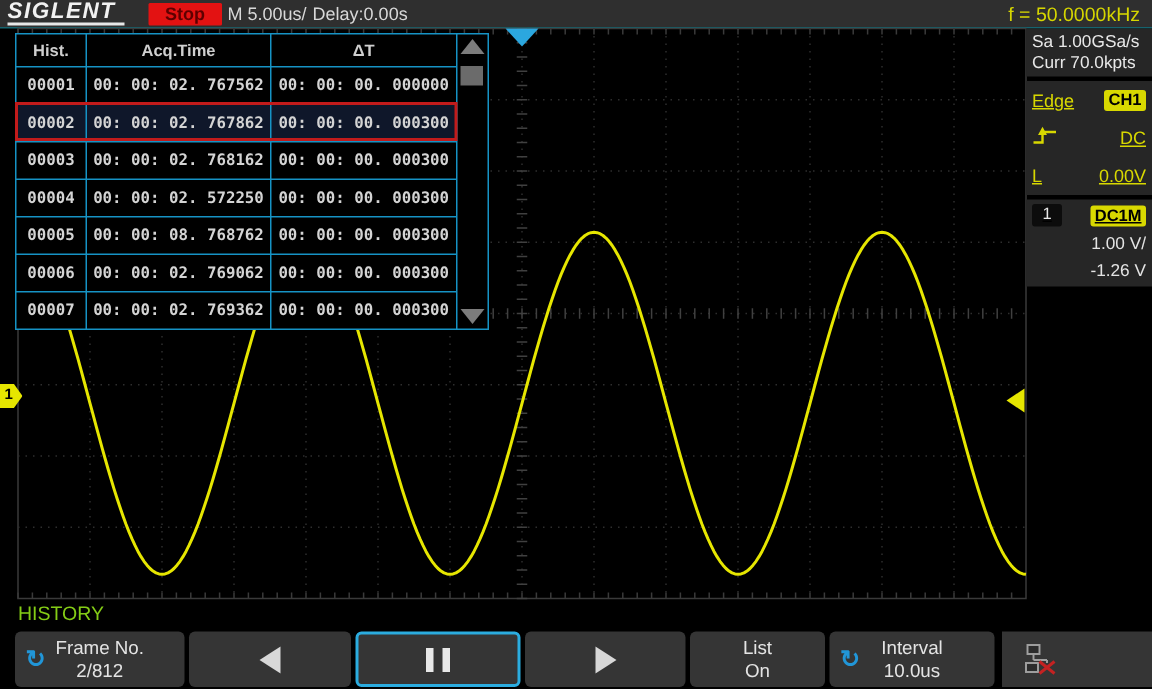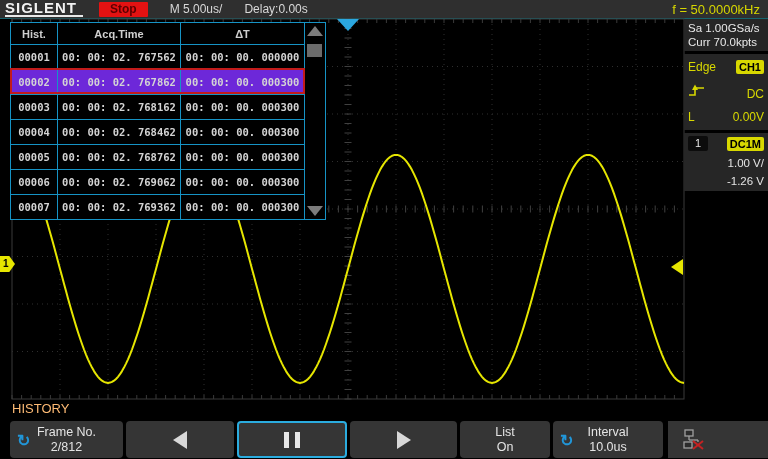--- a/index.html
+++ b/index.html
@@ -2,25 +2,25 @@
 <html><head>
 <meta charset="utf-8">
 <style>
   html,body{margin:0;padding:0;background:#000;}
   .screen{position:relative;width:768px;height:459px;background:#000;overflow:hidden;
     font-family:"Liberation Sans",sans-serif;-webkit-font-smoothing:antialiased;}
 
   
   .topbar{position:absolute;left:0;top:0;width:768px;height:18px;background:#2f2f2f;
     display:flex;align-items:center;padding:0 5px;box-sizing:border-box;font-size:12px;color:#d8d8d8;}
-  .logo{font-weight:bold;font-size:15px;color:#f2f2f2;letter-spacing:1px;
+  .logo{font-weight:bold;font-style:italic;font-size:15px;color:#f2f2f2;letter-spacing:1px;
     border-bottom:2px solid #e8e8e8;line-height:14px;padding-right:6px;}
   .stopbadge{margin-left:16px;background:#e31212;color:#5e0000;font-weight:bold;font-size:12px;
     padding:0 11px;height:15px;line-height:15px;border-radius:1px;}
-  .tb-text{margin-left:22px;white-space:pre;}
+  .tb-text{margin-left:4px;white-space:pre;}
   .freq{margin-left:auto;color:#d6d600;font-size:13px;padding-right:3px;}
   .grid-topline{position:absolute;left:0;top:18px;width:768px;height:1px;background:#15646f;}
 
   
   svg.layer{position:absolute;left:0;top:0;}
 
   
   .trig-pos{position:absolute;left:337px;top:19px;width:0;height:0;
     border-left:11px solid transparent;border-right:11px solid transparent;border-top:12px solid #2ba7df;z-index:6;}
   .ch1-marker{position:absolute;left:0px;top:256px;width:15px;height:16px;background:#e6e600;
@@ -28,43 +28,43 @@
     text-align:left;line-height:16px;padding-left:3px;box-sizing:border-box;z-index:6;}
   .trig-level{position:absolute;left:671px;top:259px;width:0;height:0;
     border-top:8px solid transparent;border-bottom:8px solid transparent;border-right:12px solid #e6e600;z-index:6;}
 
   
   .hist-table{position:absolute;left:10px;top:22px;z-index:5;background:#1693c5;border:1px solid #1693c5;
     display:grid;grid-template-columns:46px 122px 123px 20px;grid-auto-rows:24px;grid-template-rows:21px;gap:1px;font-weight:bold;}
   .hist-table .th{background:#000;color:#cfcfcf;font-size:11px;display:flex;align-items:center;justify-content:center;}
   .hist-table .td{background:#000;color:#d4d4d4;font-family:"DejaVu Sans Mono",monospace;font-size:10.5px;
     display:flex;align-items:center;justify-content:center;white-space:pre;}
-  .hist-table .td.sel{background:#6d28d9;}
+  .hist-table .td.sel{background:#0f172a;}
   .sel-outline{position:absolute;left:-1px;top:46px;width:295px;height:26px;border:2px solid #c21b1b;
     box-sizing:border-box;pointer-events:none;}
   .scrollcol{grid-column:4;grid-row:1 / span 8;background:#000;position:relative;}
   .scroll-up{position:absolute;left:2px;top:3px;width:0;height:0;
     border-left:8px solid transparent;border-right:8px solid transparent;border-bottom:10px solid #7c7c7c;}
   .scroll-thumb{position:absolute;left:2px;top:21px;width:15px;height:13px;background:#6b6b6b;}
   .scroll-down{position:absolute;left:2px;bottom:3px;width:0;height:0;
     border-left:8px solid transparent;border-right:8px solid transparent;border-top:10px solid #7c7c7c;}
 
   
   .sidebar{position:absolute;left:684px;top:19px;width:84px;display:flex;flex-direction:column;gap:3px;z-index:7;}
   .sb-box{background:#262626;box-sizing:border-box;padding:2px 4px;}
   .sb-acq{color:#e8e8e8;font-size:11.5px;line-height:14px;}
   .sb-trig{color:#d8d800;font-size:12px;display:flex;flex-direction:column;justify-content:space-around;height:76px;}
-  .sb-row{display:flex;align-items:flex-end;justify-content:space-between;}
+  .sb-row{display:flex;align-items:center;justify-content:space-between;text-decoration:underline;}
   .badge-yel{background:#d8d800;color:#000;font-weight:bold;font-size:11px;padding:0 3px;border-radius:2px;line-height:14px;}
   .sb-chan{height:58px;display:flex;flex-direction:column;justify-content:space-between;padding:3px 4px;}
   .chan-num{background:#0c0c0c;color:#e8e8e8;font-size:11px;padding:0 7px;line-height:15px;border-radius:2px;}
   .chan-val{color:#e4e4e4;font-size:11.5px;text-align:right;line-height:13px;}
 
   
-  .hist-label{position:absolute;left:12px;top:401px;color:#fdba74;font-size:13px;z-index:5;}
+  .hist-label{position:absolute;left:12px;top:401px;color:#84cc16;font-size:13px;z-index:5;}
   .menubar{position:absolute;left:0;bottom:0;width:768px;height:39px;display:flex;gap:3px;
     padding:1px 0 1px 10px;box-sizing:border-box;z-index:8;}
   .mbtn{background:#353535;border-radius:4px;color:#e4e4e4;font-size:12.5px;display:flex;flex-direction:column;
     align-items:center;justify-content:center;line-height:15px;position:relative;box-sizing:border-box;}
   .mbtn.sel{border:2px solid #2bacdf;}
   .rot-icon{position:absolute;left:7px;top:50%;transform:translateY(-50%);color:#2196d8;font-size:16px;font-weight:bold;}
   .tri-left{width:0;height:0;border-top:9px solid transparent;border-bottom:9px solid transparent;border-right:14px solid #d8d8d8;}
   .tri-right{width:0;height:0;border-top:9px solid transparent;border-bottom:9px solid transparent;border-left:14px solid #d8d8d8;}
   .pause-bars{display:flex;gap:6px;}
   .pause-bars span{display:block;width:5px;height:16px;background:#e8e8e8;}
@@ -378,24 +378,24 @@
       <div class="td">00001</div>
       <div class="td">00: 00: 02. 767562</div>
       <div class="td">00: 00: 00. 000000</div>
       <div class="td sel">00002</div>
       <div class="td sel">00: 00: 02. 767862</div>
       <div class="td sel">00: 00: 00. 000300</div>
       <div class="td">00003</div>
       <div class="td">00: 00: 02. 768162</div>
       <div class="td">00: 00: 00. 000300</div>
       <div class="td">00004</div>
-      <div class="td">00: 00: 02. 768462</div>
+      <div class="td">00: 00: 02. 572250</div>
       <div class="td">00: 00: 00. 000300</div>
       <div class="td">00005</div>
-      <div class="td">00: 00: 02. 768762</div>
+      <div class="td">00: 00: 08. 768762</div>
       <div class="td">00: 00: 00. 000300</div>
       <div class="td">00006</div>
       <div class="td">00: 00: 02. 769062</div>
       <div class="td">00: 00: 00. 000300</div>
       <div class="td">00007</div>
       <div class="td">00: 00: 02. 769362</div>
       <div class="td">00: 00: 00. 000300</div>
       <div class="sel-outline" style="top: 45px;"></div>
     </div>
 

